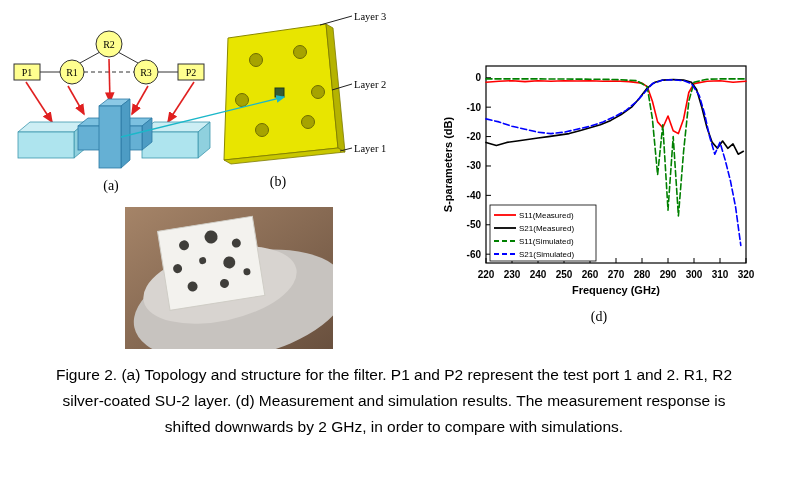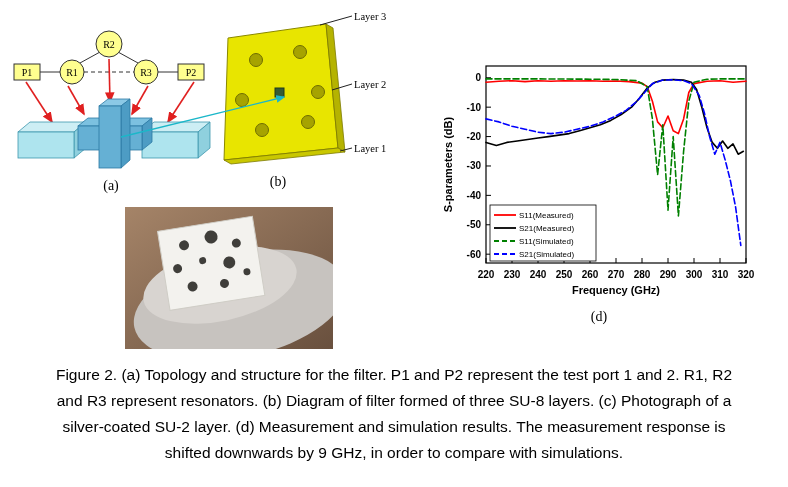--- a/index.html
+++ b/index.html
@@ -196,18 +196,17 @@
         <line x1="54" y1="183" x2="76" y2="183" stroke="#008000" stroke-width="1.8" stroke-dasharray="5,3"></line>
         <text x="79" y="186" font-size="8" font-family="&quot;Liberation Sans&quot;, sans-serif">S11(Simulated)</text>
         <line x1="54" y1="196" x2="76" y2="196" stroke="#0000ff" stroke-width="1.8" stroke-dasharray="5,3"></line>
         <text x="79" y="199" font-size="8" font-family="&quot;Liberation Sans&quot;, sans-serif">S21(Simulated)</text>
       </svg>
     <div class="d-label">(d)</div>
   </div>
 
   <div class="caption">
     <div class="cap-line">Figure 2. (a) Topology and structure for the filter. P1 and P2 represent the test port 1 and 2. R1, R2</div>
-    <div class="cap-line">and R3 represent resonators. (b) Diagram of filter formed of three SU-8 layers. (c) Photograph of a</div>
     <div class="cap-line">silver-coated SU-2 layer. (d) Measurement and simulation results. The measurement response is</div>
-    <div class="cap-line">shifted downwards by 9 GHz, in order to compare with simulations.</div>
+    <div class="cap-line">shifted downwards by 2 GHz, in order to compare with simulations.</div>
   </div>
 
 </div>
 
 </body></html>

